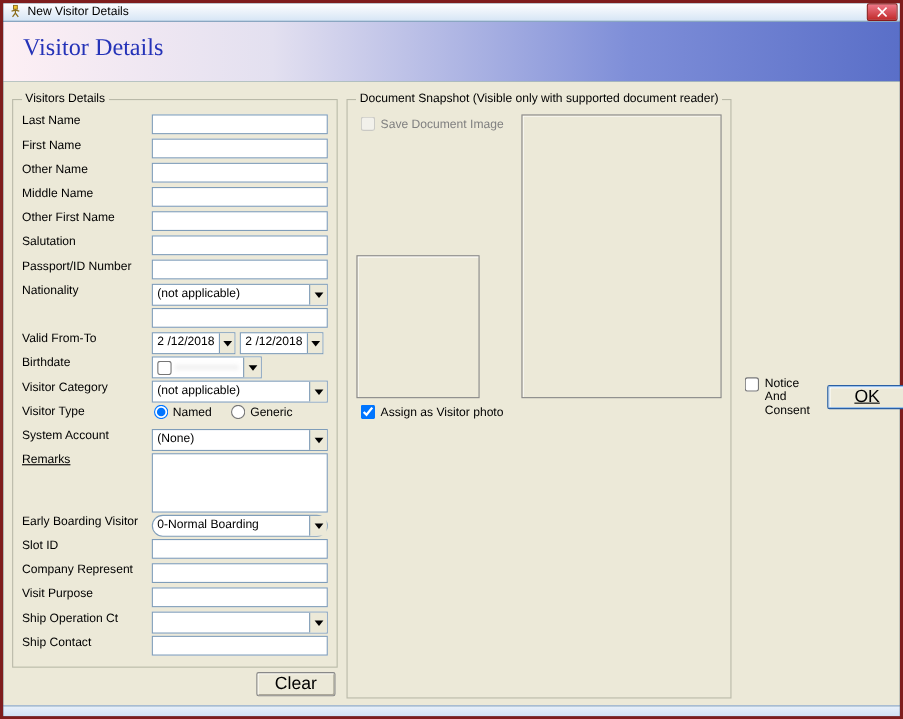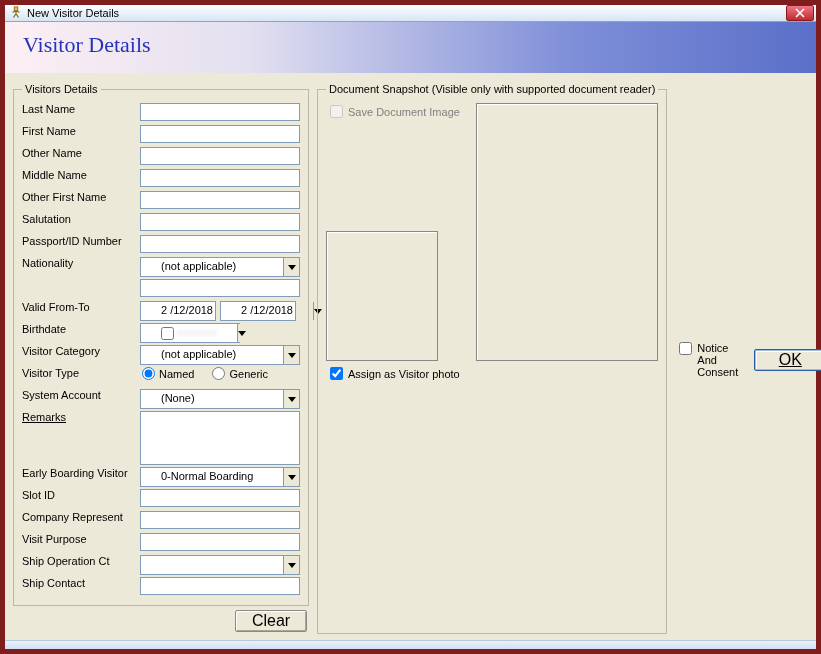--- a/index.html
+++ b/index.html
@@ -5,21 +5,21 @@
   * { box-sizing: border-box; }
   html, body {
     margin: 0; padding: 0;
     font-family: Tahoma, Arial, sans-serif;
     font-size: 11px;
     color: #000;
     background: #fff;
   }
   .window {
     width: 821px; height: 654px;
-    border: 5px solid #7f1d1d;
+    border: 3px solid #7f1d1d;
     position: relative;
     background: #0c4a6e;
     display: flex; flex-direction: column;
   }
   .titlebar {
     height: 20px;
     background: linear-gradient(to bottom, #fefeff, #d6e5f5);
     border-bottom: 1px solid #8aa6c1;
     display: flex; align-items: center;
     padding: 0 2px 0 4px;
@@ -81,21 +81,21 @@
     background: #fff;
     padding: 1px 2px;
     height: 18px;
   }
   input.txt { width: 100%; }
   .date-combo {
     display:flex; align-items:stretch;
     border:1px solid #7f9db9; background:#fff;
     height:20px;
   }
-  .date-combo span { padding: 2px 20px; font-size:11px; flex:1; white-space:nowrap;}
+  .date-combo span { padding: 2px 4px; font-size:11px; flex:1; white-space:nowrap;}
   .date-combo .dd-btn {
     width:16px; background:#ece9d8; border-left:1px solid #7f9db9;
     display:flex; align-items:center; justify-content:center;
     cursor:pointer;
   }
   textarea.txt { height: 54px; resize:none; width:100%; }
   .radio-group { display:flex; gap:18px; align-items:center; padding-left:2px;}
   .radio-group label { display:flex; align-items:center; gap:4px; font-size:11px;}
   .clear-btn-row { display:flex; justify-content:flex-end; padding: 4px 2px 2px 0;}
   button.winbtn {
@@ -310,21 +310,21 @@
         </div>
         <div class="form-row" style="align-items:flex-start;text-decoration:underline;">
           <div class="form-label">Remarks</div>
           <div class="form-field-wrap">
               <textarea class="txt" style=""></textarea>
             </div>
         </div>
         <div class="form-row">
           <div class="form-label">Early Boarding Visitor</div>
           <div class="form-field-wrap">
-            <div class="date-combo" style="flex:1;">
+            <div class="date-combo" style="flex:1;border-radius:10px;">
               <span>0-Normal Boarding</span>
               <div class="dd-btn">
                   <div class="chevron"></div>
                 </div>
             </div>
           </div>
         </div>
         <div class="form-row">
           <div class="form-label">Slot ID</div>
           <div class="form-field-wrap">

